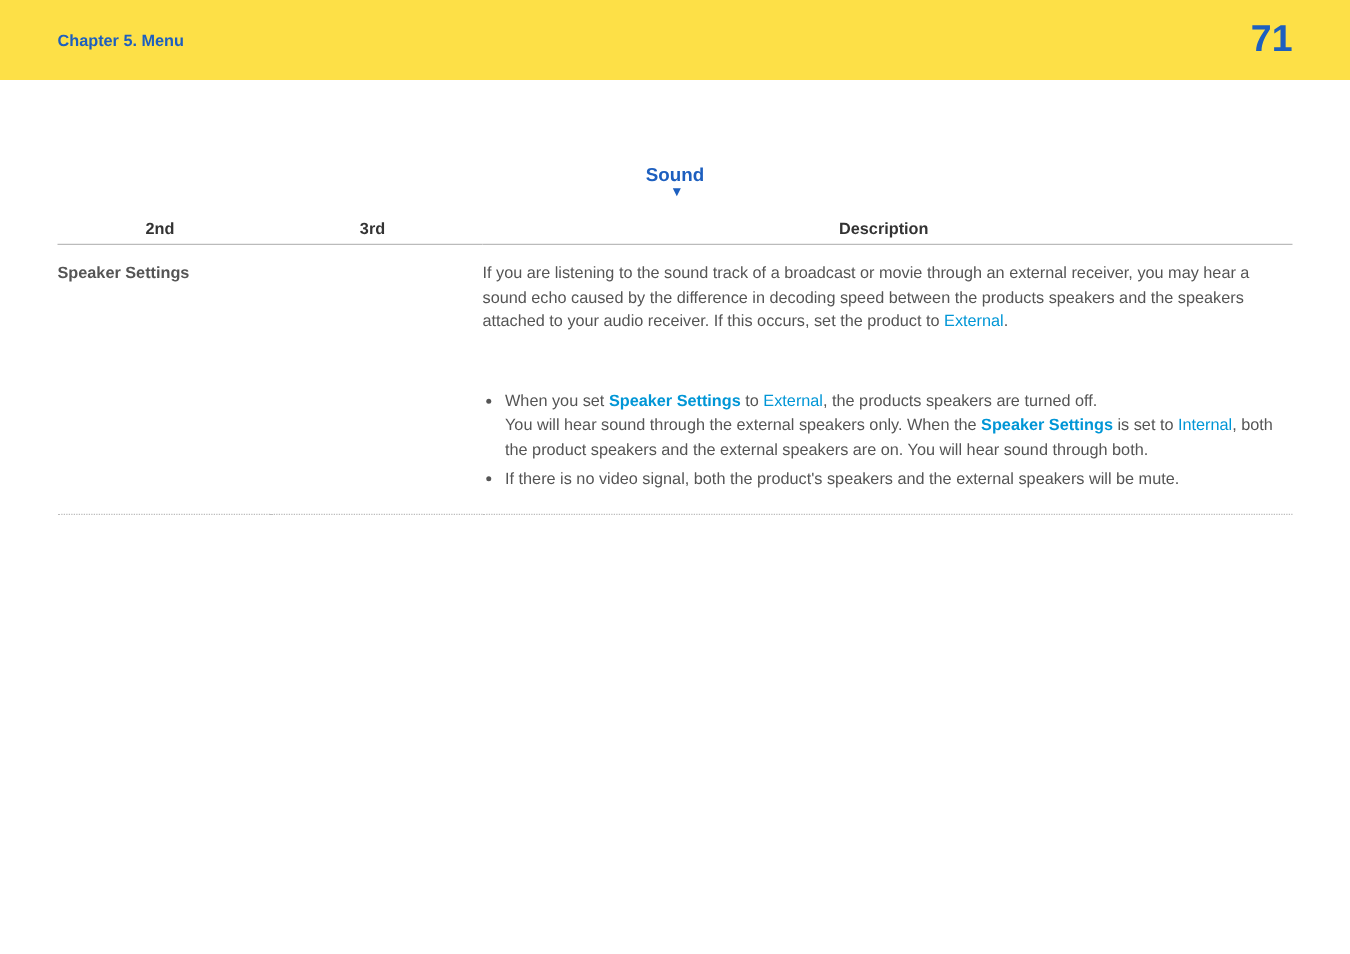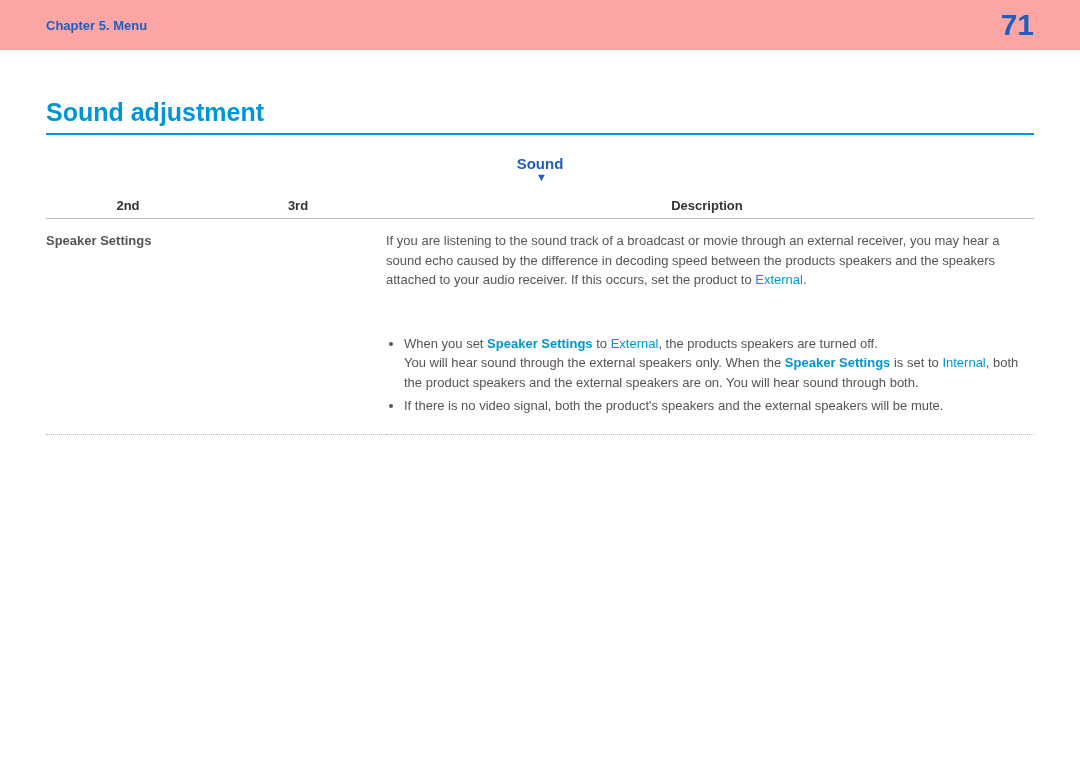--- a/index.html
+++ b/index.html
@@ -5,22 +5,22 @@
     * { margin: 0; padding: 0; box-sizing: border-box; }
     body {
       font-family: Arial, Helvetica, sans-serif;
       font-size: 13px;
       color: #333;
       width: 1080px;
       height: 763px;
       background: #fff;
     }
     .topbar {
-      background: #fca5a5;
-      height: 50px;
+      background: #fde047;
+      height: 64px;
       display: flex;
       align-items: center;
       justify-content: space-between;
       padding: 0 46px;
     }
     .breadcrumb {
       color: #1d5fbf;
       font-weight: 700;
       font-size: 13px;
     }
@@ -89,21 +89,20 @@
   </style>
 </head>
 <body>
 
 <div class="topbar">
   <div class="breadcrumb">Chapter 5.  Menu</div>
   <div class="page-number">71</div>
 </div>
 
 <div class="content">
-  <h1 class="page-title">Sound adjustment</h1>
 
   <div class="section-label">
     <span>Sound</span>
     <span class="tri">▼</span>
   </div>
 
   <table class="menu-table">
     <thead>
       <tr>
         <th class="col-2nd">2nd</th>

